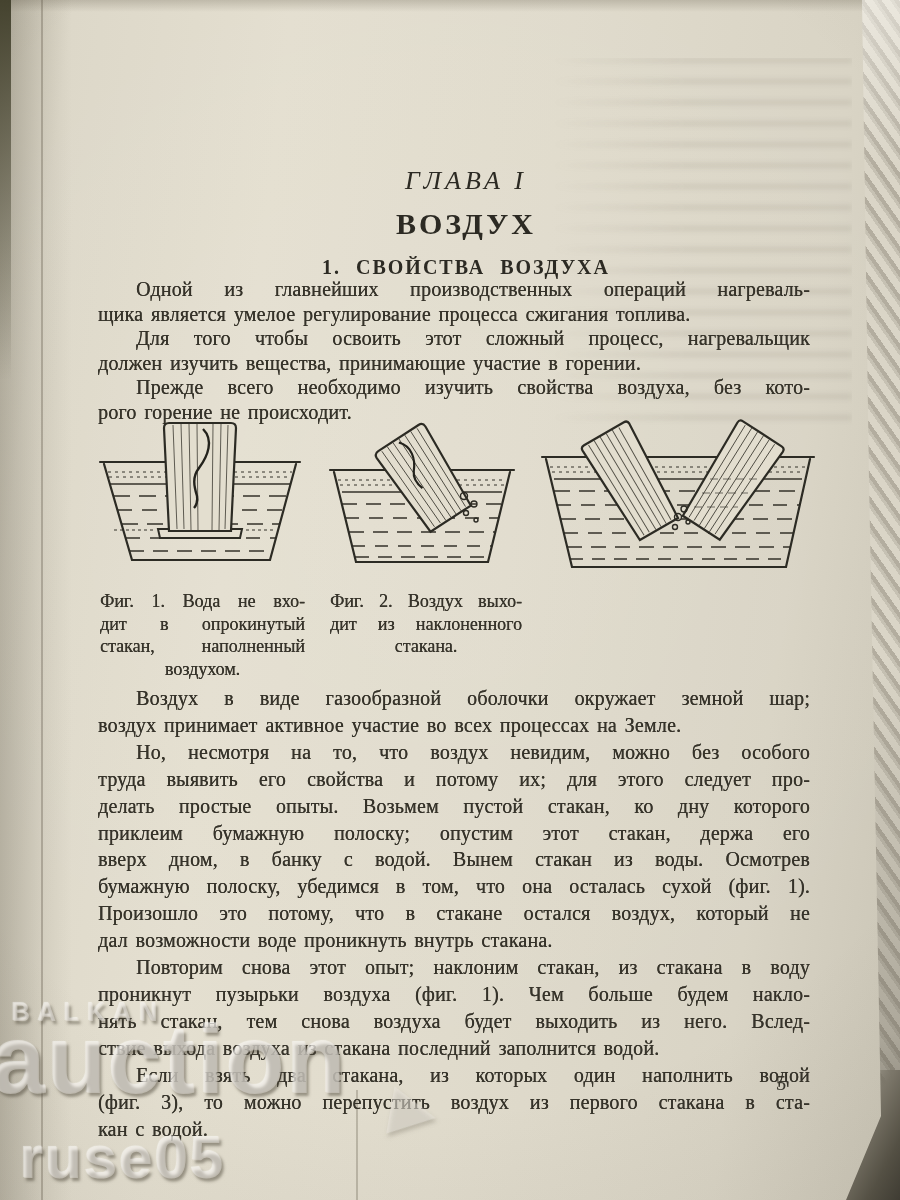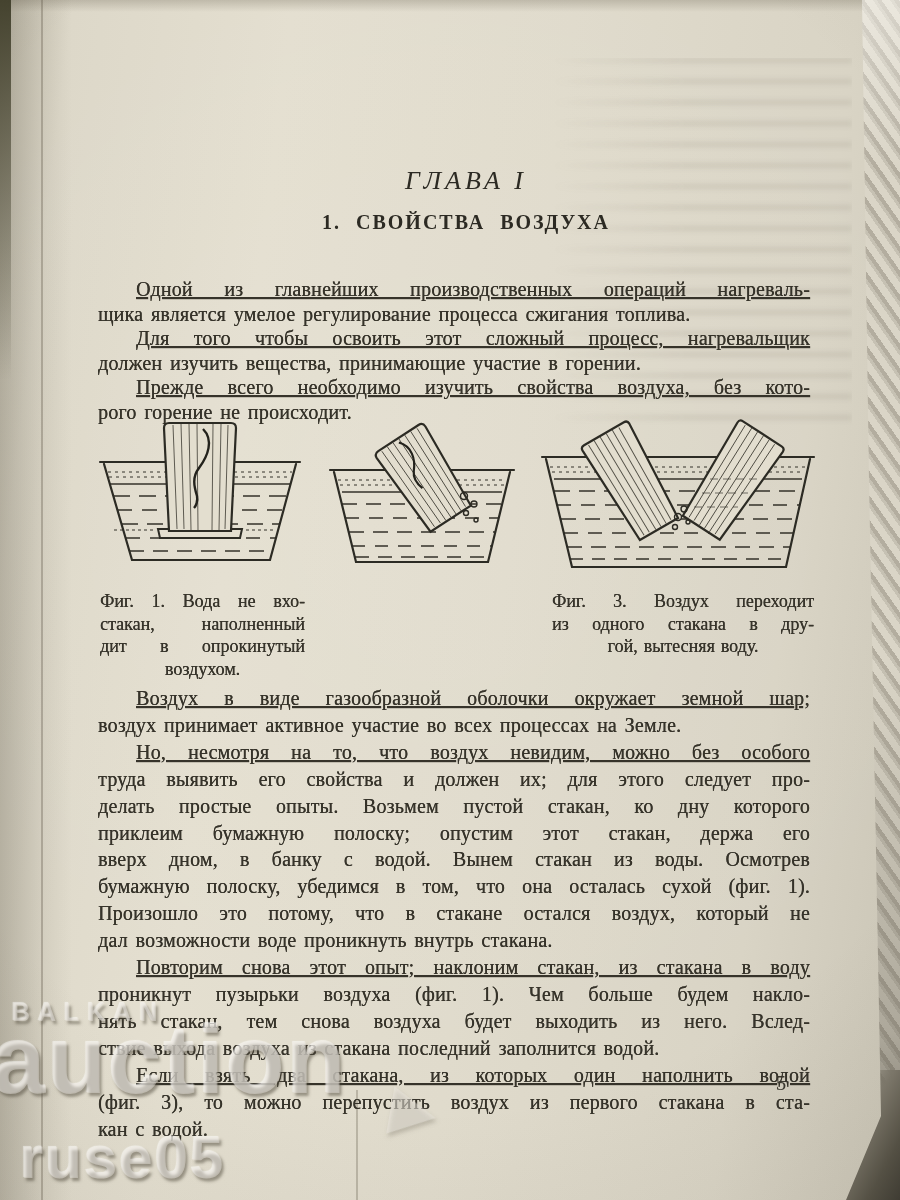--- a/index.html
+++ b/index.html
@@ -42,21 +42,21 @@
   }
   
   .headings{position:absolute;top:166px;left:98px;width:712px;text-align:center;color:#2c2a23;transform:translateX(12px);}
   .h-chapter{font-style:italic;font-size:26px;letter-spacing:4px;}
   .h-title{font-weight:bold;font-size:30px;letter-spacing:3px;margin-top:11px;}
   .h-section{font-weight:bold;font-size:20px;letter-spacing:2px;word-spacing:8px;margin-top:15px;}
   .body-text{position:absolute;left:98px;width:712px;color:#36332a;font-size:20px;letter-spacing:.2px;word-spacing:2.5px;text-shadow:.2px .2px 0 currentColor;}
   .part1{top:277px;line-height:24.6px;}
   .part2{top:685px;line-height:26.9px;}
   .line{text-align:justify;text-align-last:justify;}
-  .line.indent{padding-left:38px;text-decoration:underline;}
+  .line.indent{padding-left:38px;}
   .line.lastline{text-align-last:left;}
   .caption{position:absolute;top:590px;font-size:18px;line-height:22.5px;color:#37342b;word-spacing:1.5px;text-shadow:.2px .2px 0 currentColor;}
   .caption .line.lastline{text-align-last:center;}
   .cap1{left:100px;width:205px;}
   .cap2{left:330px;width:192px;}
   .cap3{left:552px;width:262px;}
   .pageno{position:absolute;left:770px;top:1071px;width:22px;text-align:center;font-size:21px;color:#3a372e;}
   
   .fig{position:absolute;}
   .fig1{left:94px;top:418px;}
@@ -91,20 +91,21 @@
   <div class="page">
     <div class="vignette"></div>
     <div class="top-shade"></div>
     <div class="gutter-shadow"></div>
     <div class="ghost-text"></div>
     <div class="crease-main"></div>
     <div class="crease-bottom"></div>
 
     <div class="headings">
       <div class="h-chapter">ГЛАВА I</div>
+      <div class="h-title">ВОЗДУХ</div>
       <div class="h-section">1. СВОЙСТВА ВОЗДУХА</div>
     </div>
 
     <div class="body-text part1">
         <div class="para">
           <div class="line indent">Одной из главнейших производственных операций нагреваль-</div>
           <div class="line lastline">щика является умелое регулирование процесса сжигания топлива.</div>
         </div>
         <div class="para">
           <div class="line indent">Для того чтобы освоить этот сложный процесс, нагревальщик</div>
@@ -232,41 +233,41 @@
         <circle cx="140" cy="100" r="3.5"></circle>
           <circle cx="146" cy="92" r="3"></circle>
         <circle cx="137" cy="110" r="2.5"></circle>
           <circle cx="150" cy="105" r="2"></circle>
       </g>
     </svg>
 
     <div class="caption cap1">
         <div class="para">
           <div class="line">Фиг. 1. Вода не вхо-</div>
+          <div class="line">дит в опрокинутый</div>
           <div class="line">стакан, наполненный</div>
-          <div class="line">дит в опрокинутый</div>
           <div class="line lastline">воздухом.</div>
         </div>
       </div>
-    <div class="caption cap3">
-        <div class="para">
-          <div class="line">Фиг. 3. Воздух переходит</div>
-          <div class="line">из одного стакана в дру-</div>
-          <div class="line lastline">гой, вытесняя воду.</div>
+    <div class="caption cap2">
+        <div class="para">
+          <div class="line">Фиг. 2. Воздух выхо-</div>
+          <div class="line">дит из наклоненного</div>
+          <div class="line lastline">стакана.</div>
         </div>
       </div>
 
     <div class="body-text part2">
         <div class="para">
           <div class="line indent">Воздух в виде газообразной оболочки окружает земной шар;</div>
           <div class="line lastline">воздух принимает активное участие во всех процессах на Земле.</div>
         </div>
         <div class="para">
           <div class="line indent">Но, несмотря на то, что воздух невидим, можно без особого</div>
-          <div class="line">труда выявить его свойства и должен их; для этого следует про-</div>
+          <div class="line">труда выявить его свойства и потому их; для этого следует про-</div>
           <div class="line">делать простые опыты. Возьмем пустой стакан, ко дну которого</div>
           <div class="line">приклеим бумажную полоску; опустим этот стакан, держа его</div>
           <div class="line">вверх дном, в банку с водой. Вынем стакан из воды. Осмотрев</div>
           <div class="line">бумажную полоску, убедимся в том, что она осталась сухой (фиг. 1).</div>
           <div class="line">Произошло это потому, что в стакане остался воздух, который не</div>
           <div class="line lastline">дал возможности воде проникнуть внутрь стакана.</div>
         </div>
         <div class="para">
           <div class="line indent">Повторим снова этот опыт; наклоним стакан, из стакана в воду</div>
           <div class="line">проникнут пузырьки воздуха (фиг. 1). Чем больше будем накло-</div>

